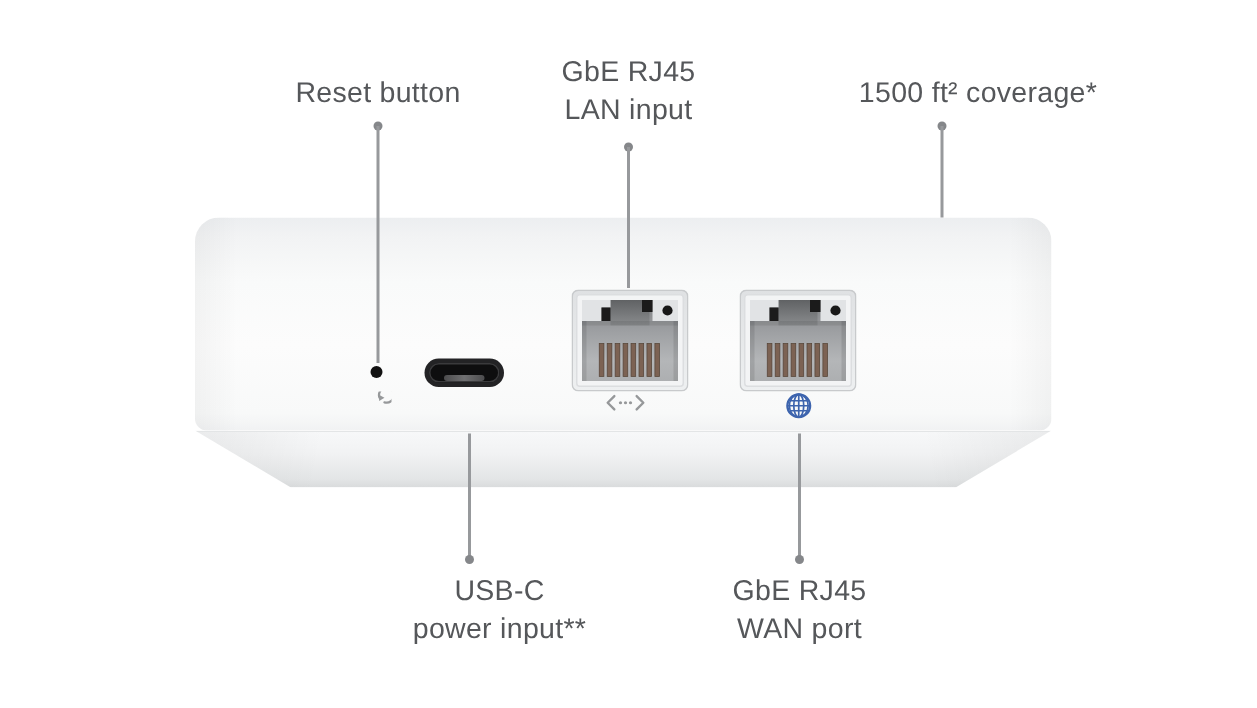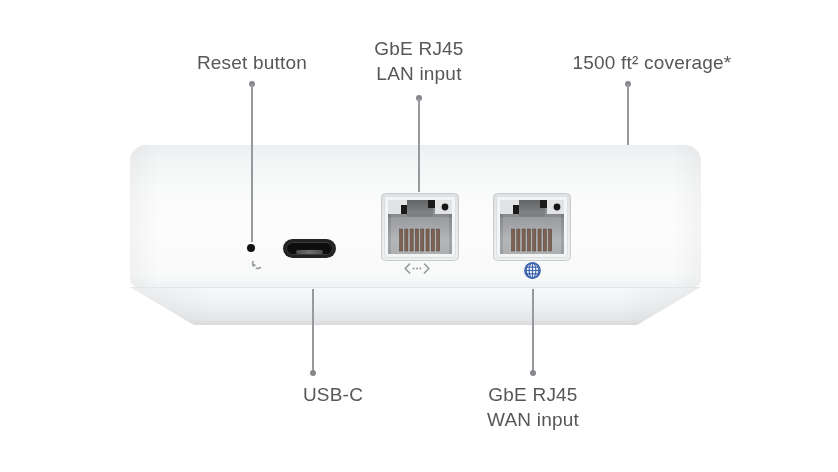--- a/index.html
+++ b/index.html
@@ -165,22 +165,23 @@
   <div class="clabel" style="left:628px;top:50px;margin-left:24px;">
     <span>1500 ft² coverage*</span>
   </div>
   <div class="cdot" style="left:625px;top:81px;"></div>
   <div class="cline" style="left:627px;top:84px;height:61px;"></div>
 
   <div class="cline" style="left:312px;top:289px;height:84px;"></div>
   <div class="cdot" style="left:310px;top:370px;"></div>
   <div class="clabel" style="left:313px;top:382px;margin-left:20px;">
     <div>USB-C</div>
+    <div>power input**</div>
   </div>
 
   <div class="cline" style="left:532px;top:289px;height:84px;"></div>
   <div class="cdot" style="left:530px;top:370px;"></div>
   <div class="clabel" style="left:533px;top:382px;">
     <div>GbE RJ45</div>
-    <div>WAN input</div>
+    <div>WAN port</div>
   </div>
 
 </div>
 
 </body></html>

